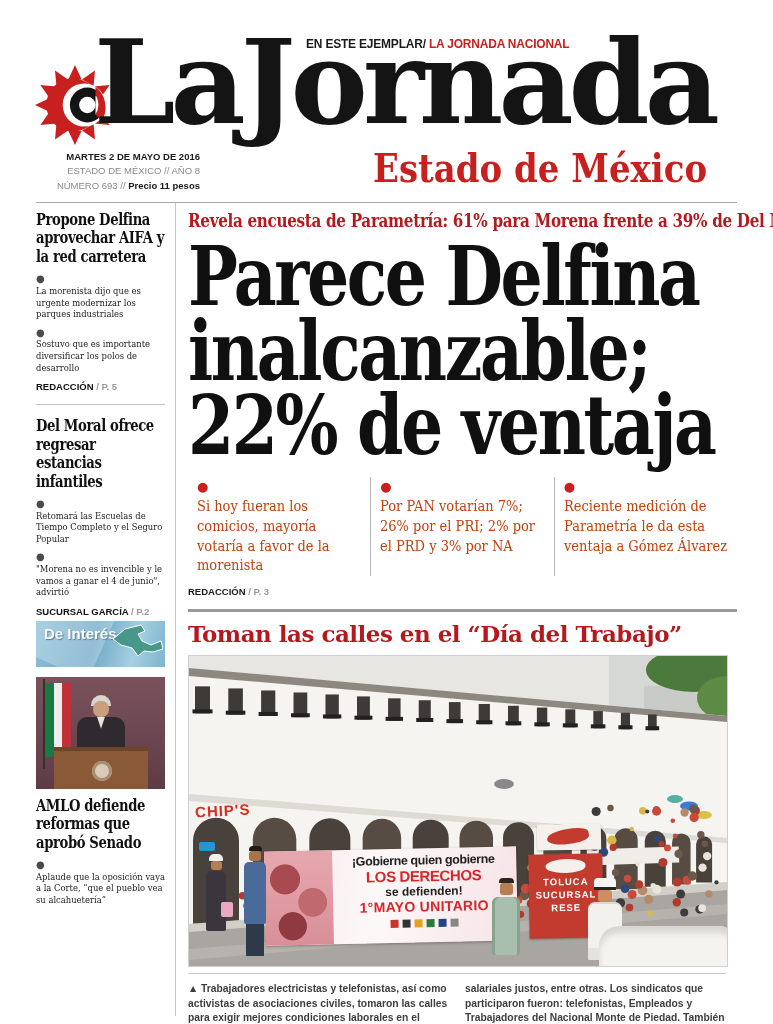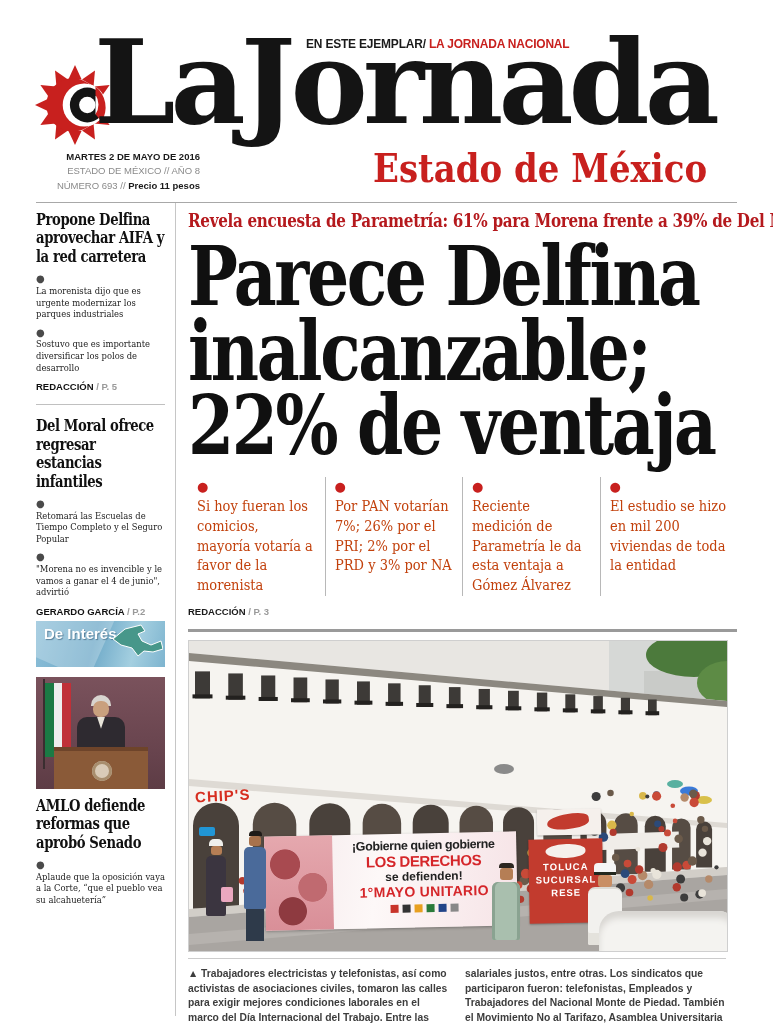--- a/index.html
+++ b/index.html
@@ -200,21 +200,21 @@
       </div>
 
       <hr class="s-rule">
 
       <div>
         <div class="s-title">
             <div class="cond8">Del Moral ofrece regresar estancias infantiles</div>
           </div>
         <div class="s-bullet"><span class="cond" style="display:inline-block">Retomará las Escuelas de Tiempo Completo y el Seguro Popular</span></div>
         <div class="s-bullet"><span class="cond" style="display:inline-block">"Morena no es invencible y le vamos a ganar el 4 de junio", advirtió</span></div>
-        <div class="byline"><span>GERARDO GARCÍA</span><span class="pg"> / P.2</span></div>
+        <div class="byline"><span>SUCURSAL GARCÍA</span><span class="pg"> / P.2</span></div>
       </div>
 
       <div class="badge">
         <div class="l1">De Interés</div>
         <div class="l2">General</div>
         <svg width="52" height="34" viewBox="0 0 52 34">
           <path d="M2 16 L14 6 L30 2 L34 8 L27 11 L31 18 L40 22 L50 18 L52 26 L42 29 L33 28 L27 33 L21 25 L10 22 Z" fill="#47978a" stroke="#fff" stroke-width="1"></path>
         </svg>
       </div>
 
@@ -252,29 +252,27 @@
       <div class="deck">
         <div class="deck-col">
             <div class="deck-item"><span class="cond" style="display:inline-block">Si hoy fueran los comicios, mayoría votaría a favor de la morenista</span></div>
           </div>
         <div class="deck-col">
             <div class="deck-item"><span class="cond" style="display:inline-block">Por PAN votarían 7%; 26% por el PRI; 2% por el PRD y 3% por NA</span></div>
           </div>
         <div class="deck-col">
             <div class="deck-item"><span class="cond" style="display:inline-block">Reciente medición de Parametría le da esta ventaja a Gómez Álvarez</span></div>
           </div>
-        <div class="deck-col">
-            <div class="deck-item"><span class="cond" style="display:inline-block">El estudio se hizo en mil 200 viviendas de toda la entidad</span></div>
-          </div>
       </div>
 
       <div class="m-byline"><span>REDACCIÓN</span><span class="pg"> / P. 3</span></div>
 
       <hr class="thick-rule">
 
+      <div class="photo-head">Toman las calles en el “Día del Trabajo”</div>
 
       <div class="photo">
         <svg class="photo-svg" width="538" height="310" viewBox="0 0 538 310">
           <rect width="538" height="310" fill="#e8e6e2"></rect>
           <rect x="420" y="0" width="118" height="130" fill="#d6d8d6"></rect>
           <rect x="455" y="30" width="70" height="90" fill="#c9cbc8"></rect>
           <ellipse cx="505" cy="14" rx="48" ry="22" fill="#4c7a3c"></ellipse>
           <ellipse cx="538" cy="42" rx="30" ry="22" fill="#5d8b45"></ellipse>
           <polygon points="0,12 538,60 538,226 0,270" fill="#f6f4f0"></polygon>
           <polygon points="0,12 538,60 538,66 0,20" fill="#8c8880"></polygon>

